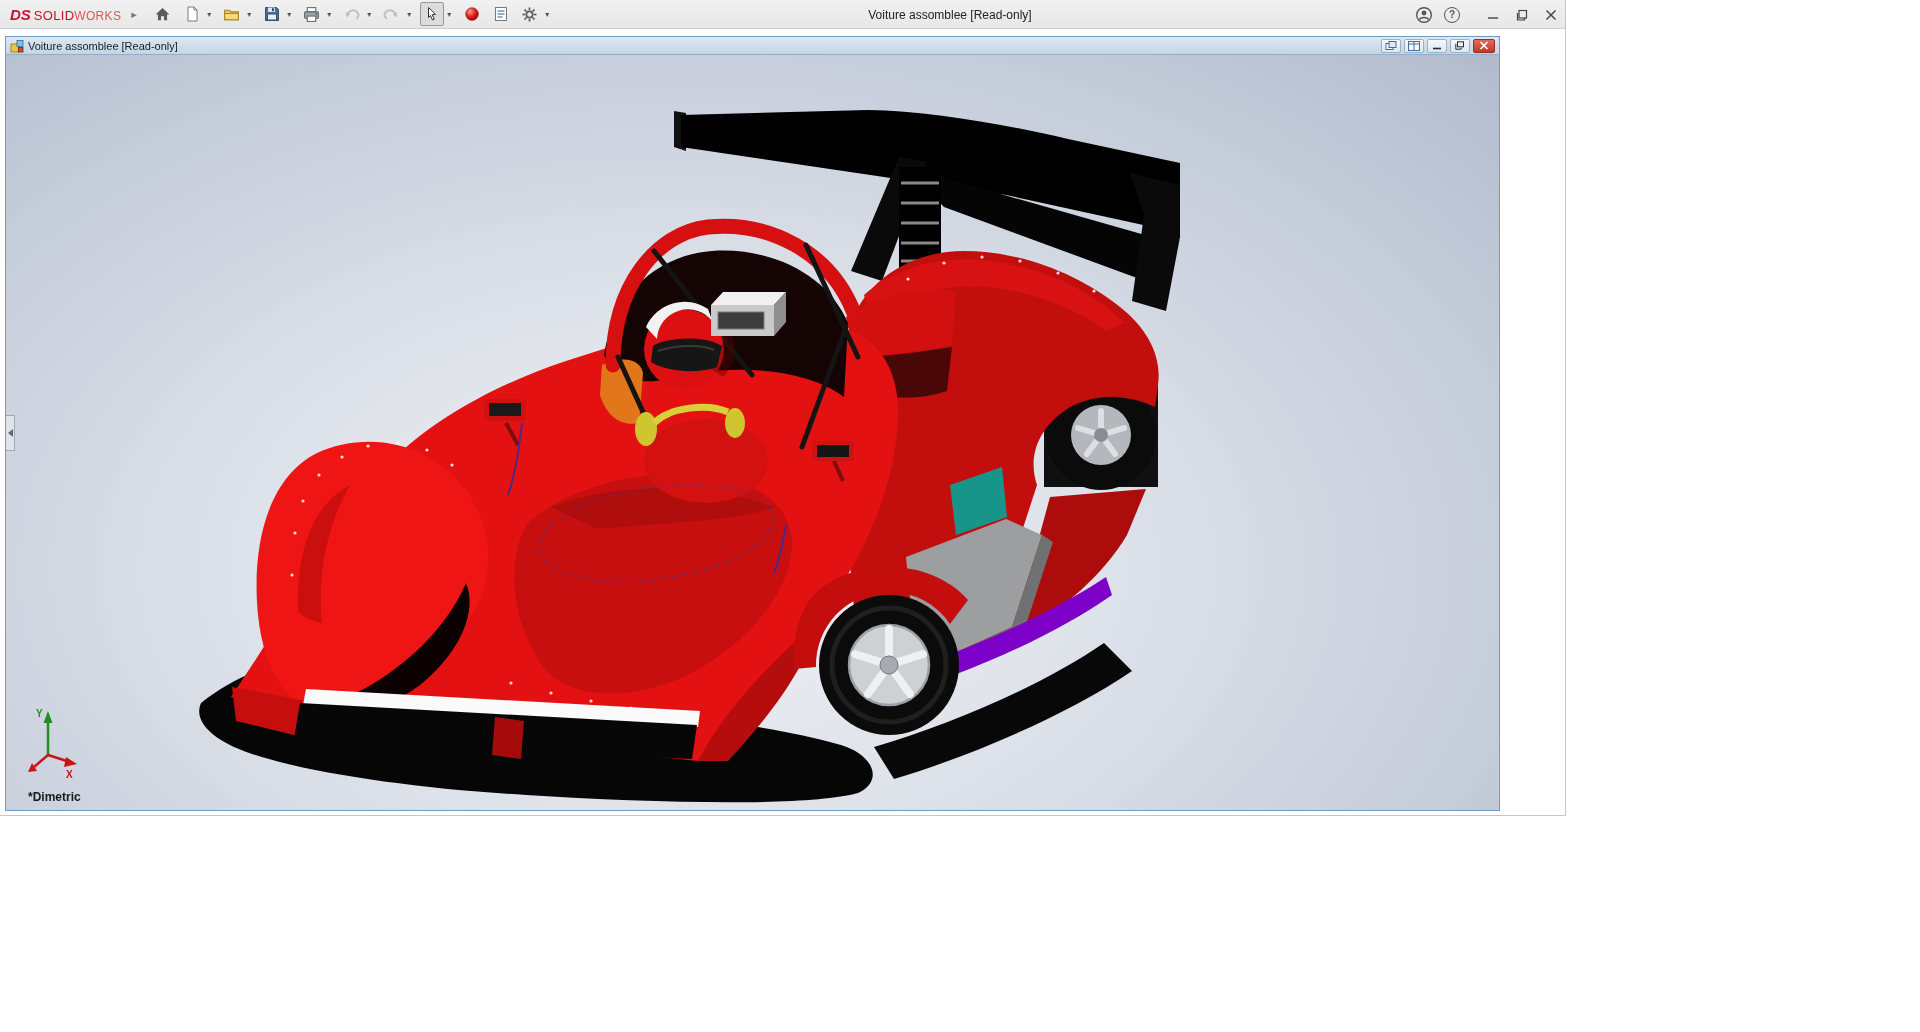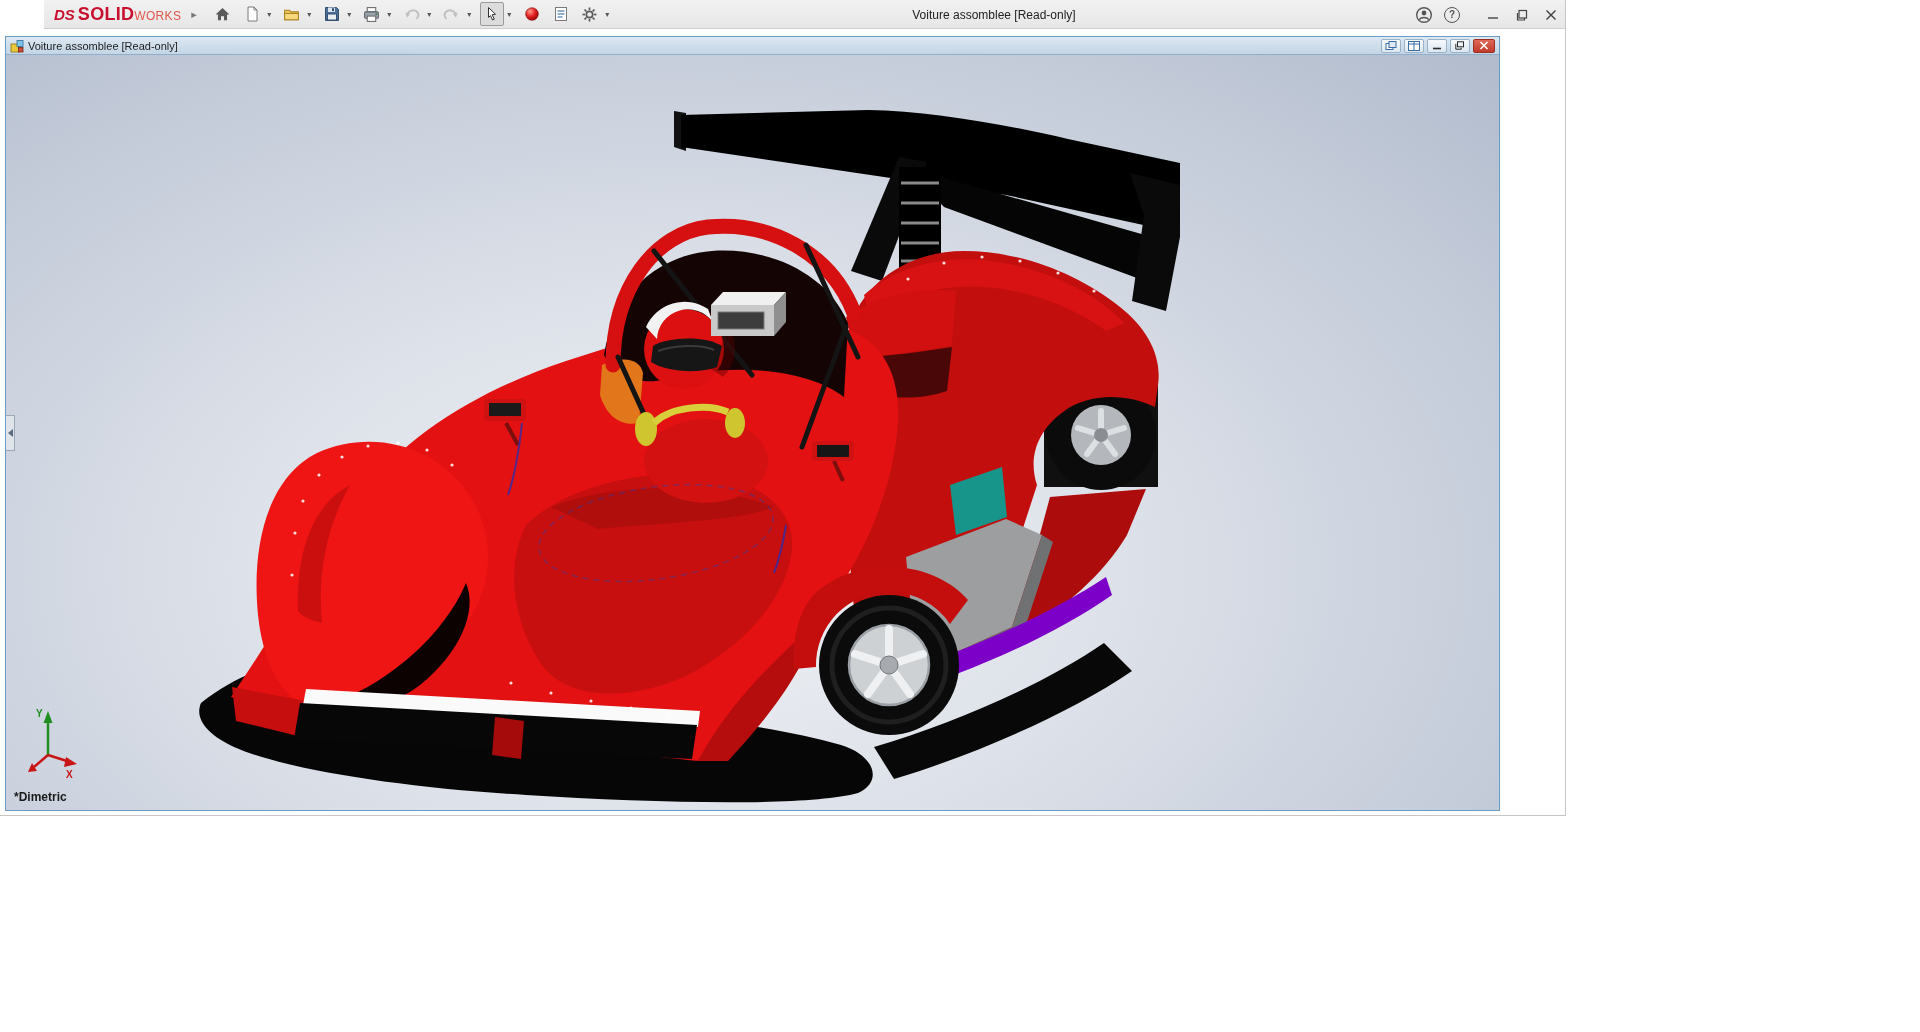--- a/index.html
+++ b/index.html
@@ -2,24 +2,24 @@
 <html><head>
 <meta charset="utf-8">
 <style>
   * { margin:0; padding:0; box-sizing:border-box; }
   html,body { width:1920px; height:1032px; background:#ffffff; font-family:"Liberation Sans", sans-serif; overflow:hidden; }
 
   
   .app-window { position:absolute; left:0; top:0; width:1566px; height:816px; background:#ffffff; border-right:1px solid #c6c6c6; border-bottom:1px solid #c6c6c6; }
 
   
-  .topbar { position:relative; height:29px; background:linear-gradient(#f1f1f1,#e7e7e7); border-bottom:1px solid #cfcfcf; display:flex; align-items:center;margin-left:44px; }
+  .topbar { position:relative; height:29px; background:linear-gradient(#f1f1f1,#e7e7e7); border-bottom:1px solid #cfcfcf; display:flex; align-items:center; }
   .brand { display:flex; align-items:baseline; margin-left:10px; cursor:default; }
   .brand .mark { color:#c8102e; font-weight:bold; font-style:italic; font-size:15px; margin-right:3px; }
-  .brand .solid { color:#c8102e; font-weight:bold; font-size:18px; letter-spacing:.3px; }
+  .brand .solid { color:#c8102e; font-weight:normal; font-size:13px; letter-spacing:.3px; }
   .brand .works { color:#e0564d; font-weight:normal; font-size:12px; letter-spacing:.3px; }
   .menu-expand { color:#777; font-size:11px; margin:0 14px 0 10px; cursor:pointer; }
   .qat { display:flex; align-items:center; gap:2px; }
   .tool-group { display:flex; align-items:center; margin-right:3px; }
   .tool { width:24px; height:24px; display:flex; align-items:center; justify-content:center; border:1px solid transparent; border-radius:2px; cursor:pointer; }
   .tool.active { background:#dcdcdc; border-color:#9a9a9a; }
   .tool.disabled { opacity:.45; cursor:default; }
   .dd { width:11px; height:24px; display:flex; align-items:center; justify-content:center; font-size:8px; color:#555; cursor:pointer; }
   .title-center { position:absolute; left:950px; top:0; height:29px; transform:translateX(-50%); display:flex; align-items:center; font-size:12px; color:#222; white-space:nowrap; }
   .topbar-right { position:absolute; right:0; top:0; height:29px; display:flex; align-items:center; }
@@ -31,21 +31,21 @@
   .childwin { position:absolute; left:5px; top:36px; width:1495px; height:775px; border:1px solid #6f9cc6; background:#fff; }
   .child-titlebar { height:18px; background:linear-gradient(#dde8f2,#c3d5e5); border-bottom:1px solid #8fb0cc; display:flex; align-items:center; padding:0 4px; }
   .child-title { font-size:11px; color:#1d1d1d; margin-left:4px; white-space:nowrap; }
   .child-controls { margin-left:auto; display:flex; align-items:center; gap:3px; }
   .cbtn { width:20px; height:14px; display:flex; align-items:center; justify-content:center; border:1px solid #9ab2c8; background:linear-gradient(#f6f9fc,#dce7f0); border-radius:2px; cursor:pointer; }
   .cbtn.close { background:linear-gradient(#e06a5a,#c0392b); border-color:#993020; width:22px; }
 
   
   .viewport { position:relative; width:1493px; height:755px; background:radial-gradient(ellipse at 45% 68%, #eff1f4 0%, #dde1e9 38%, #c2cad8 78%, #b1bbcc 100%); overflow:hidden; }
   .viewport svg.scene { position:absolute; left:0; top:0; }
-  .view-label { position:absolute; left:8px; bottom:6px; font-size:12px; font-weight:bold; color:#1a1a1a; }
+  .view-label { position:absolute; left:22px; bottom:6px; font-size:12px; font-weight:bold; color:#1a1a1a; }
   .collapse-tab { position:absolute; left:0; top:378px; width:9px; height:36px; background:#dfe4ea; border:1px solid #9aa8b8; border-left:none; display:flex; align-items:center; justify-content:center; cursor:pointer; z-index:4; }
   .collapse-tab .tri { width:0; height:0; border-top:4px solid transparent; border-bottom:4px solid transparent; border-right:5px solid #5a6b7e; }
 </style>
 </head>
 <body>
 
 <div class="app-window">
 
   <div class="topbar">
 

